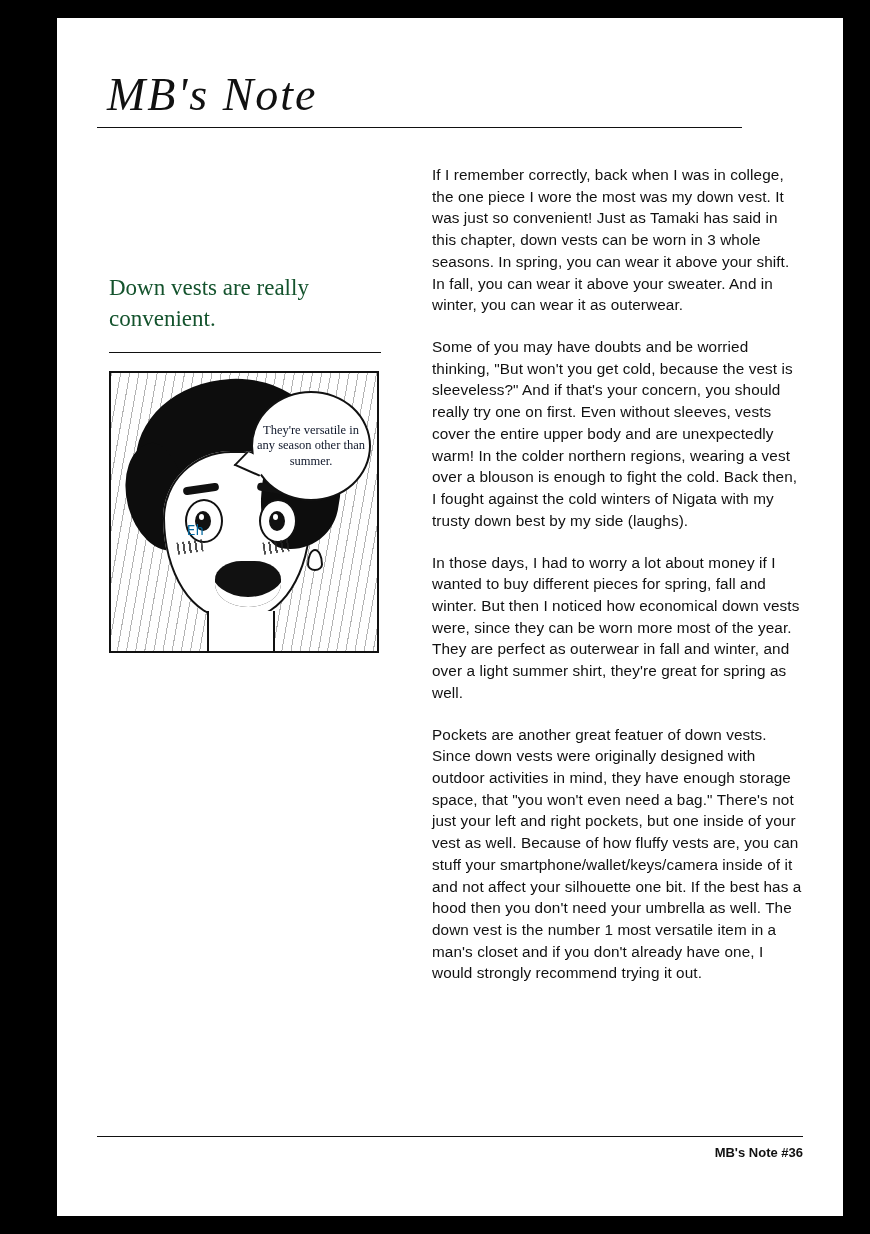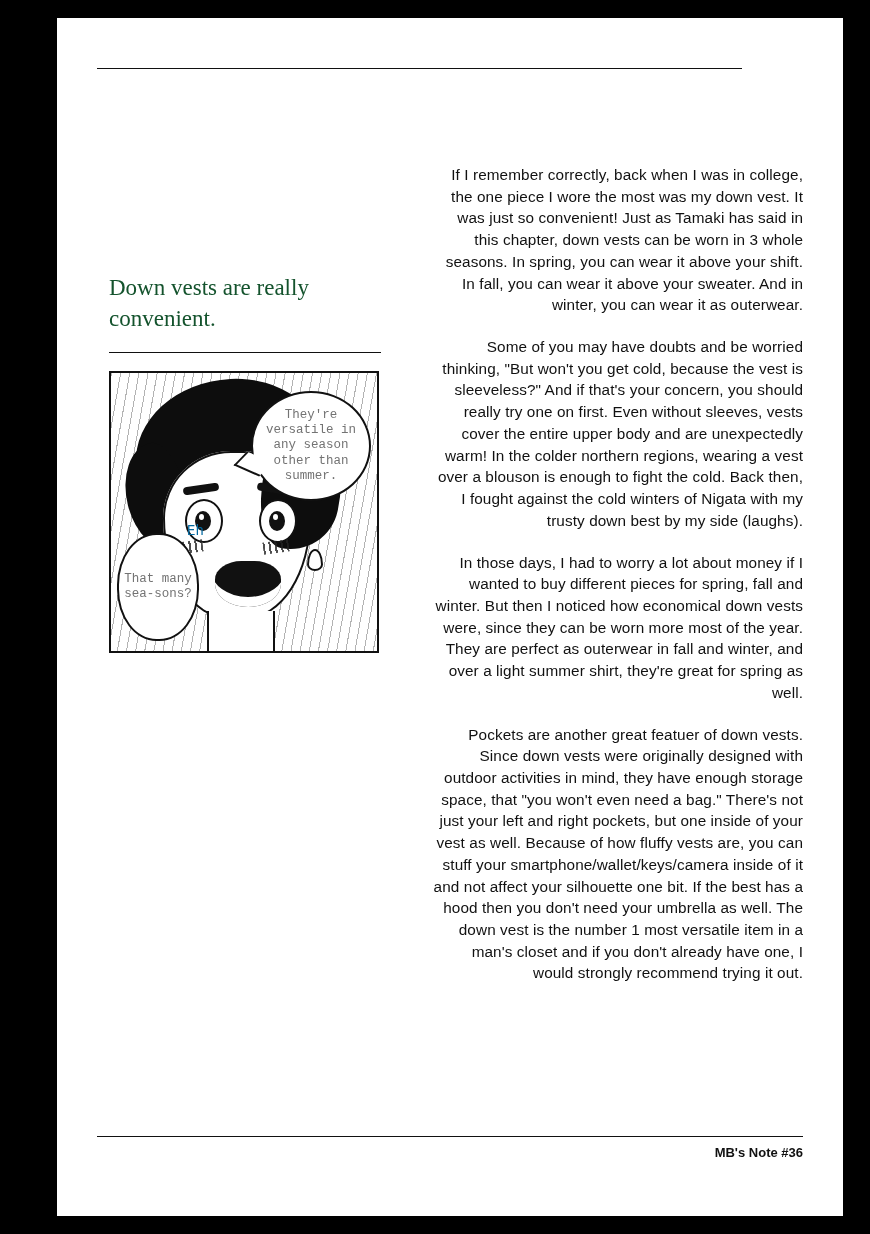--- a/index.html
+++ b/index.html
@@ -65,21 +65,20 @@
     position: absolute;
     left: 12px;
     top: 0;
     width: 300px;
   }
   .col-right {
     position: absolute;
     left: 335px;
     top: 0;
     width: 371px;
-    text-align: right;
   }
   .subhead {
     font-family: "Liberation Serif", serif;
     font-size: 23px;
     line-height: 1.35;
     color: #14532d;
     margin: 108px 0 0 0;
   }
   .subhead-rule {
     border: none;
@@ -222,22 +221,22 @@
     height: 40px;
     background: #fff;
     border-left: 2.5px solid #111;
     border-right: 2.5px solid #111;
   }
   .bubble {
     position: absolute;
     background: #fff;
     border: 2.5px solid #111;
     border-radius: 50%;
-    font-family: Liberation Mono, monospace;
-    color: #737373;
+    font-family: Liberation Serif, serif;
+    color: #0f172a;
     display: flex;
     align-items: center;
     justify-content: center;
     text-align: center;
     line-height: 1.22;
   }
   .bubble-1 {
     left: 140px;
     top: 18px;
     width: 108px;
@@ -303,20 +302,21 @@
     color: #111;
     margin-top: 8px;
   }
 </style>
 </head>
 <body>
 
 <div class="page">
   <div class="inner">
 
+    <h1 class="title">MB's Note</h1>
     <hr class="title-rule">
 
     <div class="columns">
 
       <div class="col-left">
         <div class="subhead">Down vests are really convenient.</div>
         <hr class="subhead-rule">
 
         <div class="panel">
           <div class="speed-lines"></div>
@@ -334,21 +334,20 @@
             <div class="pupil"></div>
             <div class="glint"></div>
           </div>
           <div class="blush left"></div>
           <div class="blush right"></div>
           <div class="mouth"></div>
           <div class="sweat"></div>
           <div class="neck"></div>
           <div class="bubble bubble-1">They're versatile in any season other than summer.</div>
           <div class="eh">Eh</div>
-          <div class="bubble bubble-2">That many sea-sons?</div>
         </div>
       </div>
 
       <div class="col-right">
         <p class="para">If I remember correctly, back when I was in college, the one piece I wore the most was my down vest. It was just so convenient! Just as Tamaki has said in this chapter, down vests can be worn in 3 whole seasons. In spring, you can wear it above your shift. In fall, you can wear it above your sweater. And in winter, you can wear it as outerwear.</p>
         <p class="para">Some of you may have doubts and be worried thinking, "But won't you get cold, because the vest is sleeveless?" And if that's your concern, you should really try one on first. Even without sleeves, vests cover the entire upper body and are unexpectedly warm! In the colder northern regions, wearing a vest over a blouson is enough to fight the cold. Back then, I fought against the cold winters of Nigata with my trusty down best by my side (laughs).</p>
         <p class="para">In those days, I had to worry a lot about money if I wanted to buy different pieces for spring, fall and winter. But then I noticed how economical down vests were, since they can be worn more most of the year. They are perfect as outerwear in fall and winter, and over a light summer shirt, they're great for spring as well.</p>
         <p class="para">Pockets are another great featuer of down vests. Since down vests were originally designed with outdoor activities in mind, they have enough storage space, that "you won't even need a bag." There's not just your left and right pockets, but one inside of your vest as well. Because of how fluffy vests are, you can stuff your smartphone/wallet/keys/camera inside of it and not affect your silhouette one bit. If the best has a hood then you don't need your umbrella as well. The down vest is the number 1 most versatile item in a man's closet and if you don't already have one, I would strongly recommend trying it out.</p>
       </div>
 

